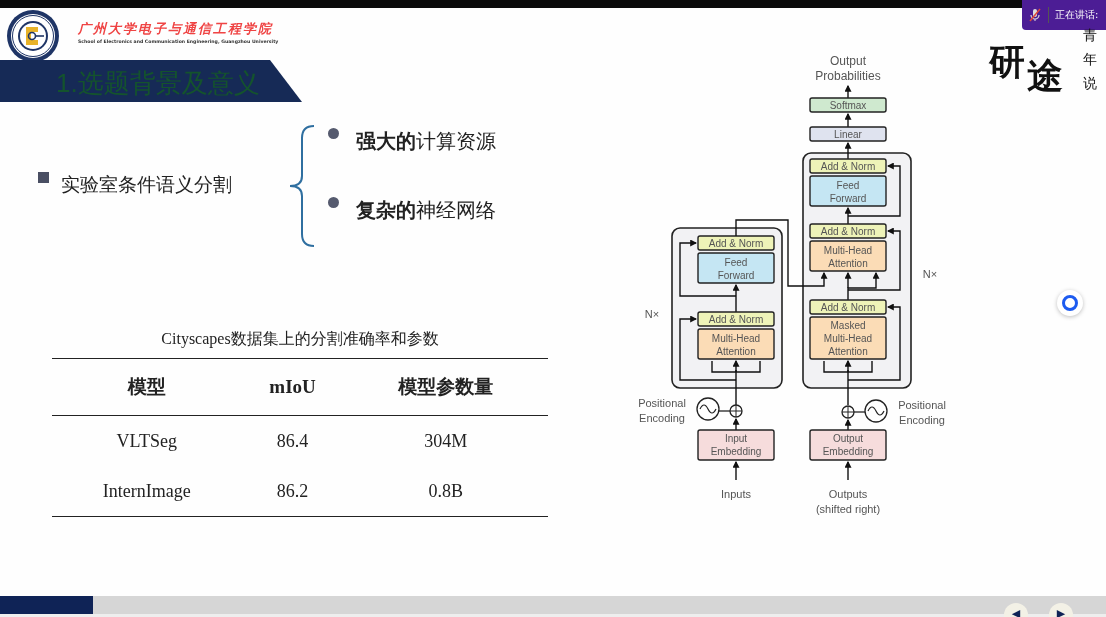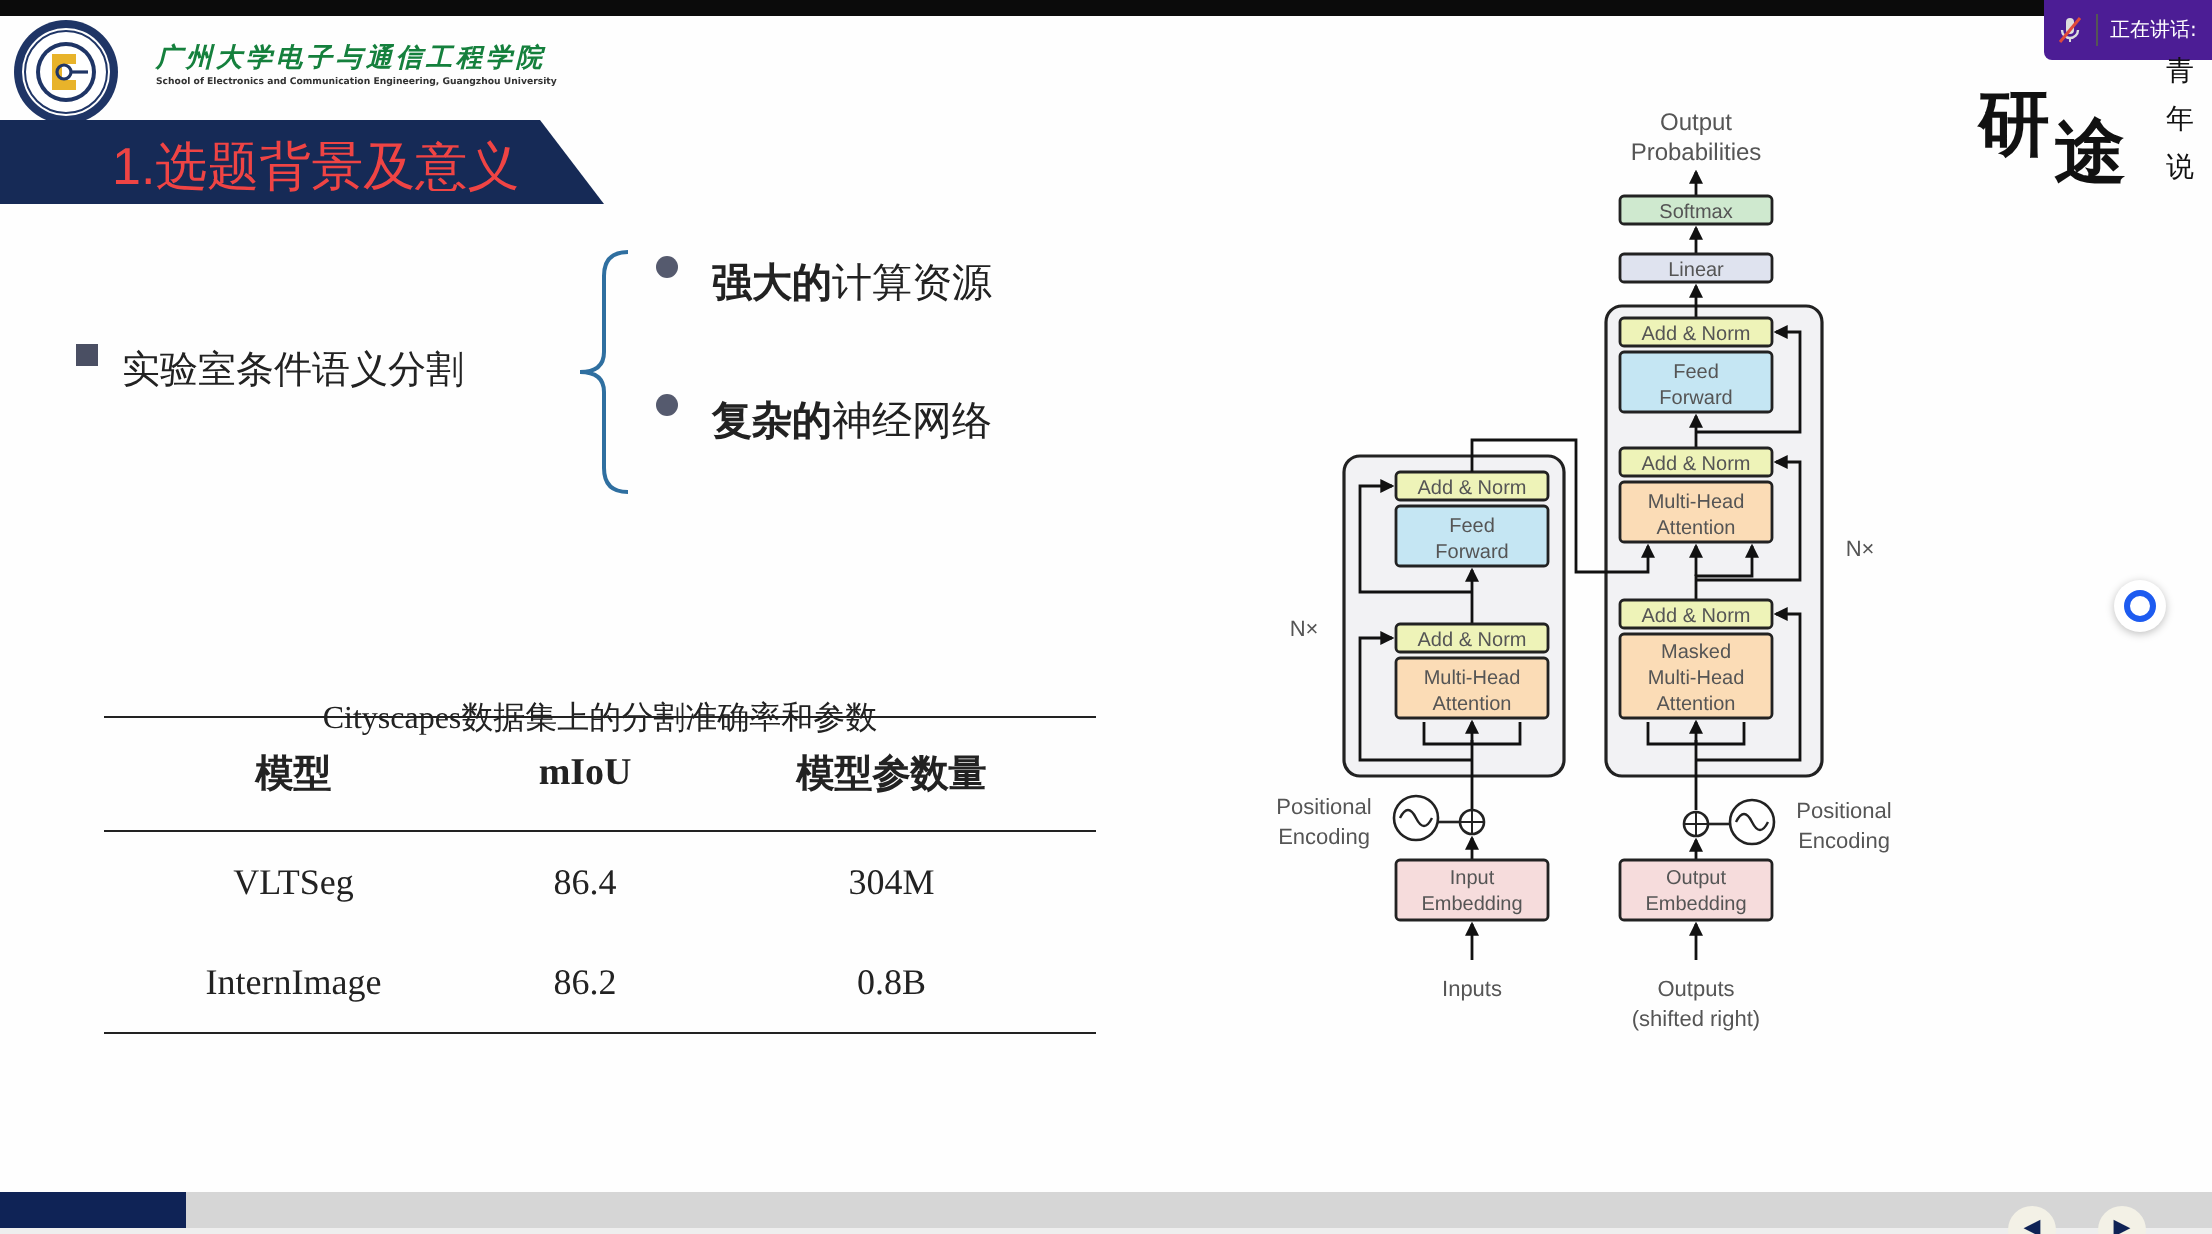--- a/index.html
+++ b/index.html
@@ -2,36 +2,36 @@
 <html><head>
 <meta charset="utf-8">
 <style>
   html, body { margin:0; padding:0; }
   body { width:1106px; height:617px; position:relative; overflow:hidden; background:#fefefe; font-family:"DejaVu Sans", sans-serif; }
   .topbar { position:absolute; left:0; top:0; width:1106px; height:8px; background:#0b0b0b; }
   .speaking { position:absolute; right:0; top:0; width:84px; height:30px; background:#4c1d95; border-bottom-left-radius:4px; display:flex; align-items:center; color:#fff; font-size:10px; }
   .speaking .mic { width:26px; display:flex; justify-content:center; }
   .speaking .sep { width:1px; height:16px; background:#555; margin-right:6px; }
   .logo { position:absolute; left:6px; top:9px; width:54px; height:54px; }
-  .school-cn { position:absolute; left:78px; top:20px; font-family:"DejaVu Serif", serif; font-size:13px; letter-spacing:2px; color:#15803d; font-style:italic; font-weight:bold; }
+  .school-cn { position:absolute; left:78px; top:20px; font-family:"DejaVu Serif", serif; font-size:13px; letter-spacing:2px; color:#ef4444; font-style:italic; font-weight:bold; }
   .school-en { position:absolute; left:78px; top:39px; font-size:4.6px; color:#333; font-weight:bold; white-space:nowrap; }
   .title-bar { position:absolute; left:0; top:60px; width:302px; height:42px; background:#162a56; clip-path:polygon(0 0, 270px 0, 302px 42px, 0 42px); }
-  .title-text { position:absolute; left:56px; top:66px; color:#ef4444; font-size:26px; font-family:"Liberation Sans", sans-serif; }
+  .title-text { position:absolute; left:56px; top:66px; color:#14532d; font-size:26px; font-family:"Liberation Sans", sans-serif; }
   .calligraphy { position:absolute; left:985px; top:22px; width:121px; height:75px; }
 
   .bullet-main { position:absolute; left:38px; top:172px; display:flex; align-items:flex-start; font-size:19px; color:#222; }
   .bullet-main .sq { width:11px; height:11px; background:#4a4f63; margin-right:12px; }
   .brace { position:absolute; left:286px; top:124px; width:30px; height:124px; }
   .sub { position:absolute; left:328px; display:flex; font-size:20px; color:#222; }
   .sub .dot { width:11px; height:11px; border-radius:50%; background:#555a6e; margin-right:17px; }
   .sub b { font-weight:bold; }
   .sub1 { top:128px; }
   .sub2 { top:197px; }
 
-  .tbl-caption { position:absolute; left:52px; top:329px; width:496px; text-align:center; font-family:"Liberation Serif", serif; font-size:16px; color:#222;margin-top:20px; }
+  .tbl-caption { position:absolute; left:52px; top:329px; width:496px; text-align:center; font-family:"Liberation Serif", serif; font-size:16px; color:#222; }
   .tbl { position:absolute; left:52px; top:358px; width:496px; border-collapse:collapse; font-family:"Liberation Serif", serif; color:#222; }
   .tbl th { font-size:19px; font-weight:bold; height:54px; border-top:1.5px solid #222; border-bottom:1.5px solid #222; text-align:center; }
   .tbl th.cn { font-family:Liberation Sans, sans-serif; font-size:19px; }
   .tbl td { font-size:18px; height:48px; text-align:center; }
   .tbl tr:last-child td { border-bottom:1.5px solid #222; }
 
   .diagram { position:absolute; left:630px; top:50px; width:330px; height:480px; }
   .diagram text { font-family:"Liberation Sans", sans-serif; fill:#555; }
 
   .float-btn { position:absolute; left:1057px; top:290px; width:26px; height:26px; border-radius:50%; background:#fff; box-shadow:0 1px 4px rgba(0,0,0,0.25); display:flex; align-items:center; justify-content:center; }

